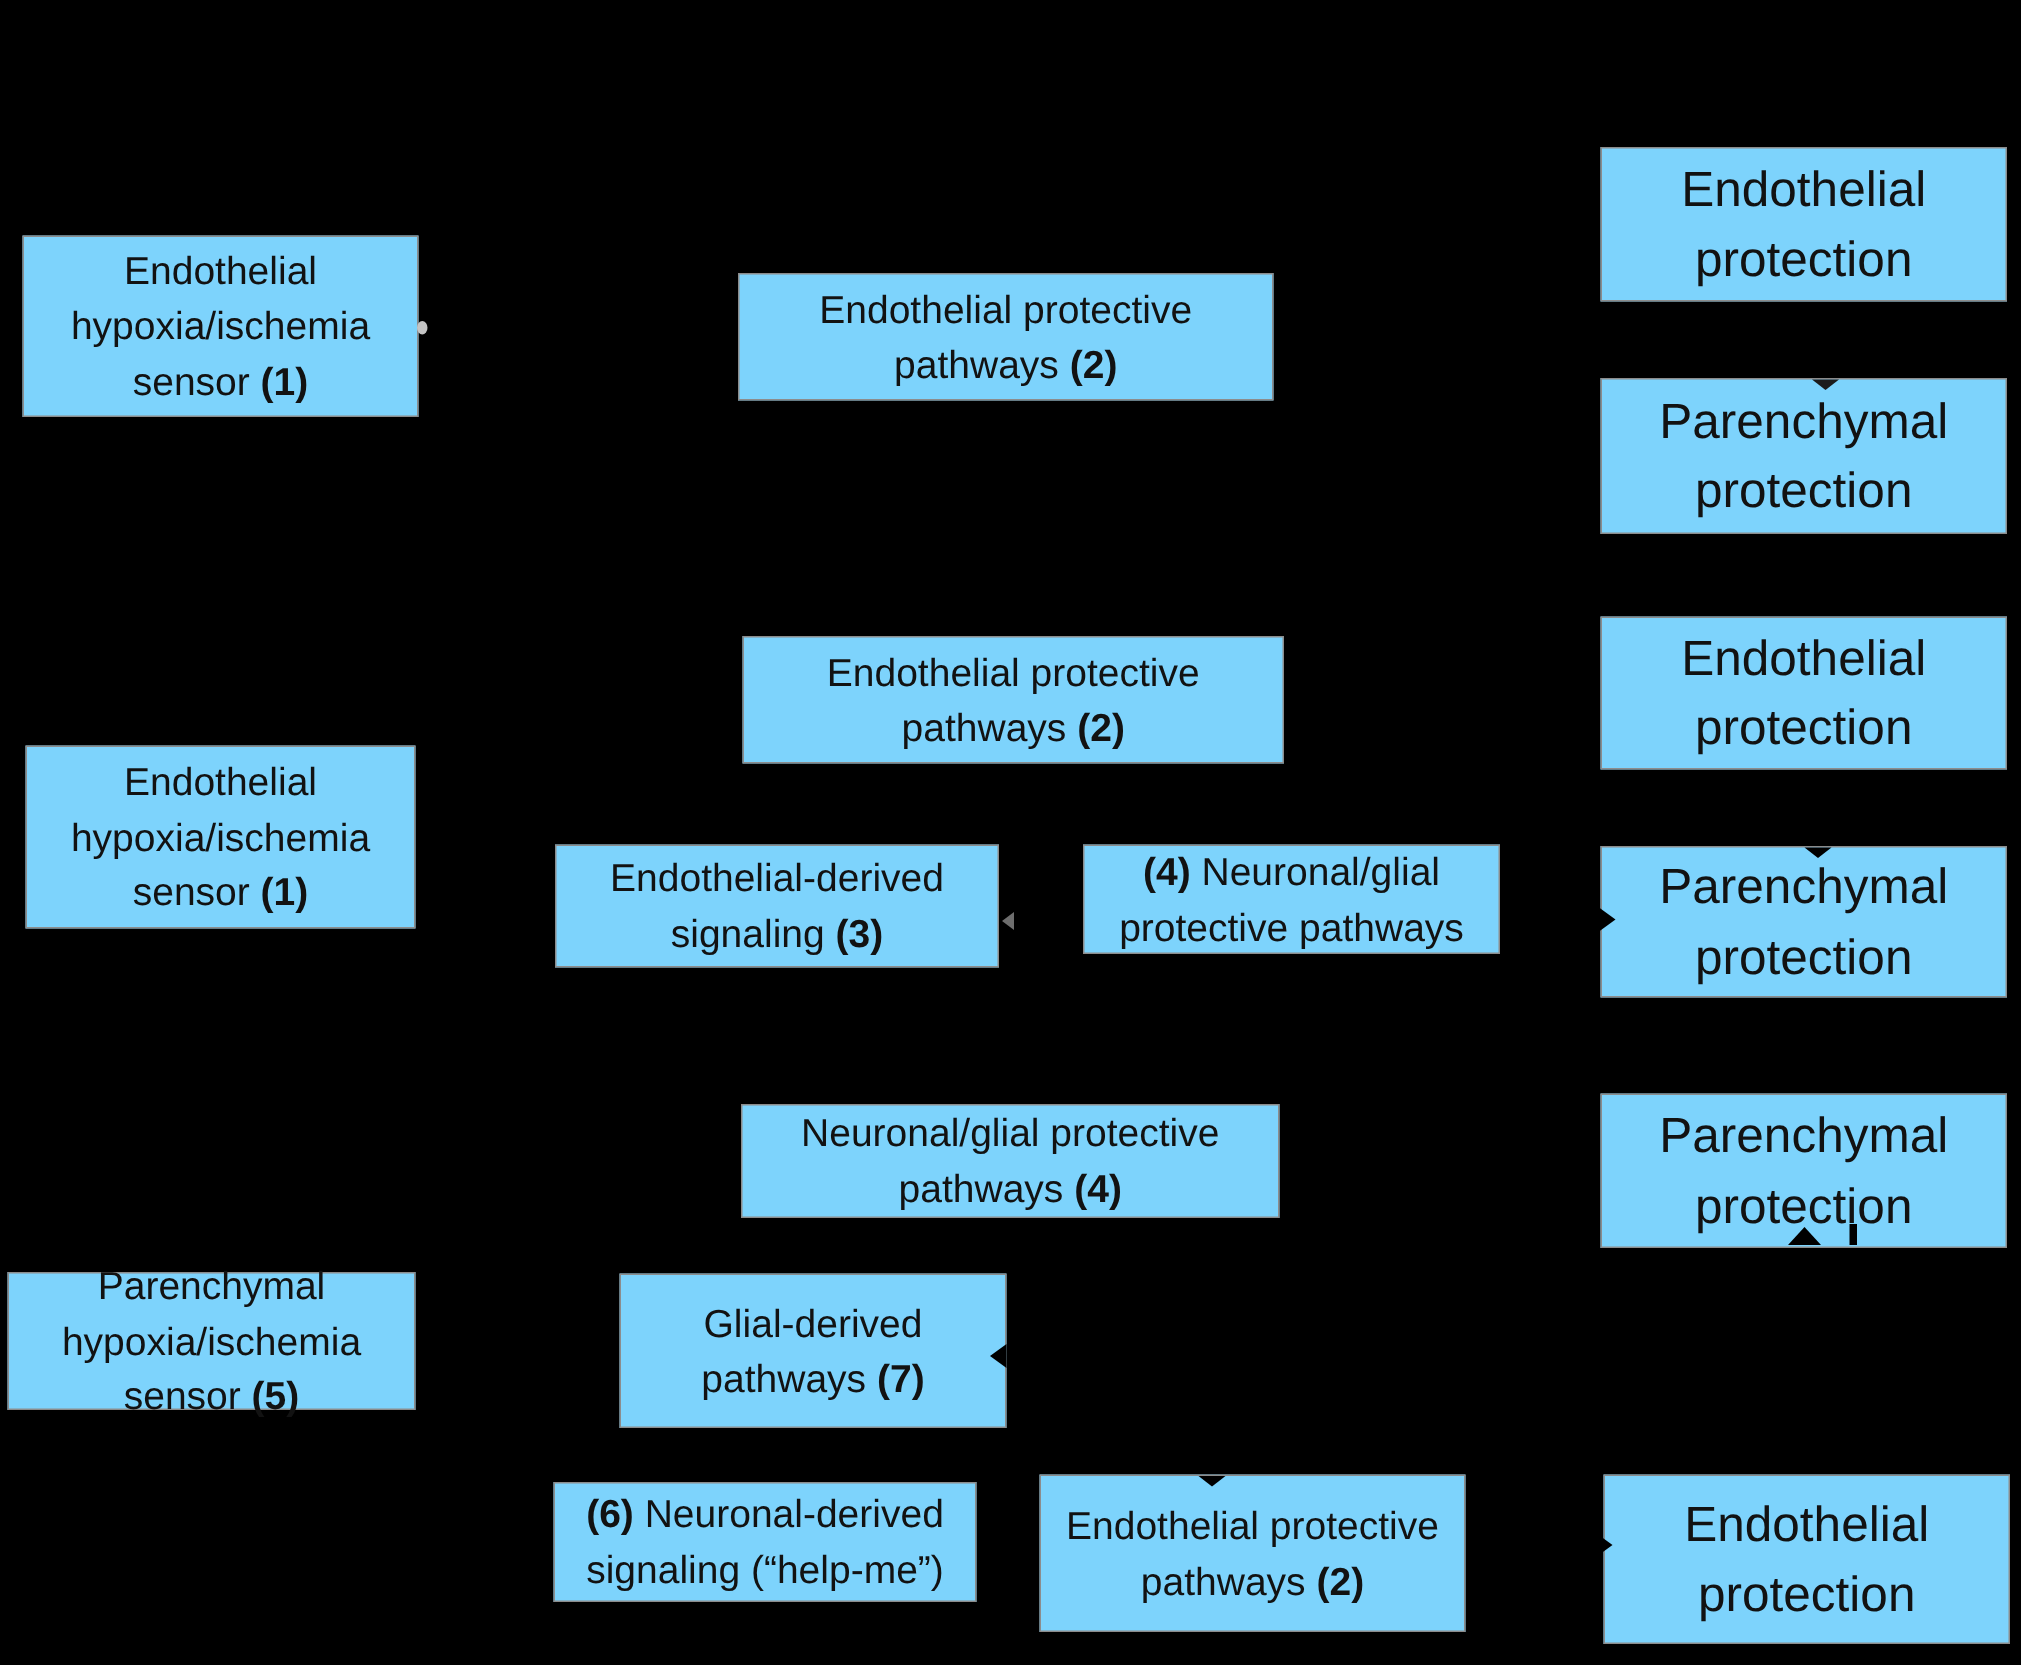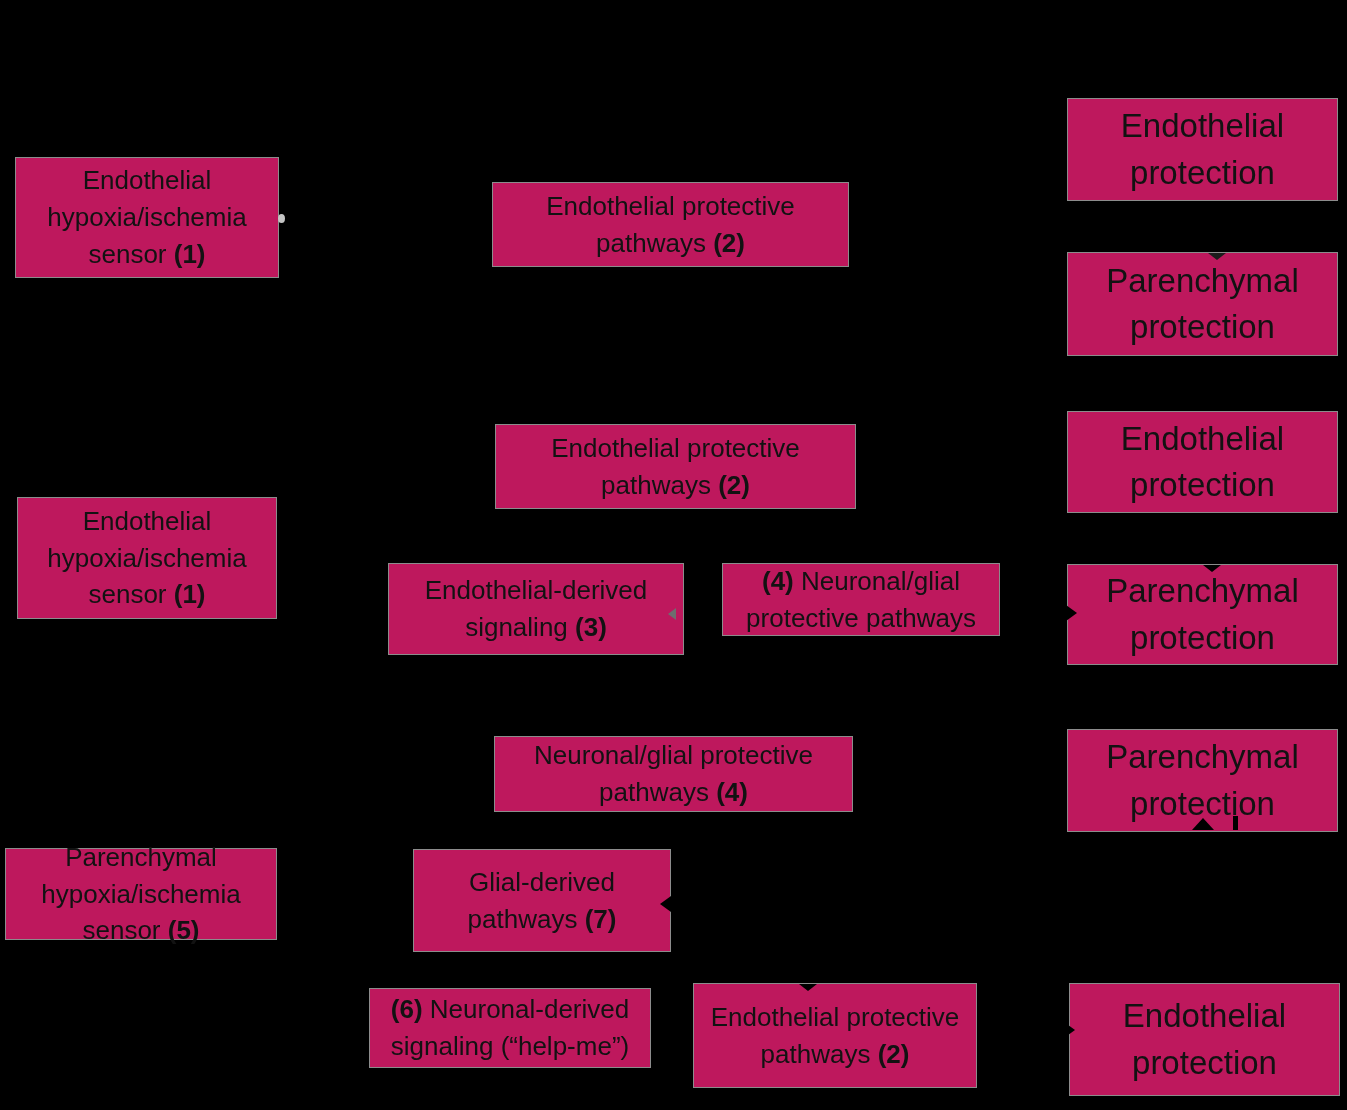--- a/index.html
+++ b/index.html
@@ -6,21 +6,21 @@
   #canvas{
     position:relative;
     width:1347px;height:1110px;
     background:#000000;
     font-family:"Liberation Sans", sans-serif;
     overflow:hidden;
   }
   .box{
     position:absolute;
     box-sizing:border-box;
-    background:#be185d;
+    background:#7dd3fc;
     border:1px solid #8c8c8c;
     color:#121212;
     display:flex;
     align-items:center;
     justify-content:center;
     text-align:center;
     font-size:26px;
     line-height:1.42;
     padding:2px 4px;
     z-index:1;
@@ -28,21 +28,21 @@
   .box b{font-weight:bold;}
   .rt{font-size:33px;line-height:1.4;}
   
   .b0{left:15px;top:157px;width:264px;height:121px}
   .b1{left:492px;top:182px;width:357px;height:85px}
   .b2{left:1067px;top:98px;width:271px;height:103px}
   .b3{left:1067px;top:252px;width:271px;height:104px}
   .b4{left:17px;top:497px;width:260px;height:122px}
   .b5{left:495px;top:424px;width:361px;height:85px}
   .b6{left:1067px;top:411px;width:271px;height:102px}
-  .b7{left:388px;top:563px;width:296px;height:92px}
+  .b7{left:370px;top:563px;width:296px;height:82px}
   .b8{left:722px;top:563px;width:278px;height:73px}
   .b9{left:1067px;top:564px;width:271px;height:101px}
   .b10{left:494px;top:736px;width:359px;height:76px}
   .b11{left:1067px;top:729px;width:271px;height:103px}
   .b12{left:5px;top:848px;width:272px;height:92px}
   .b13{left:413px;top:849px;width:258px;height:103px}
   .b14{left:369px;top:988px;width:282px;height:80px}
   .b15{left:693px;top:983px;width:284px;height:105px}
   .b16{left:1069px;top:983px;width:271px;height:113px}
   

